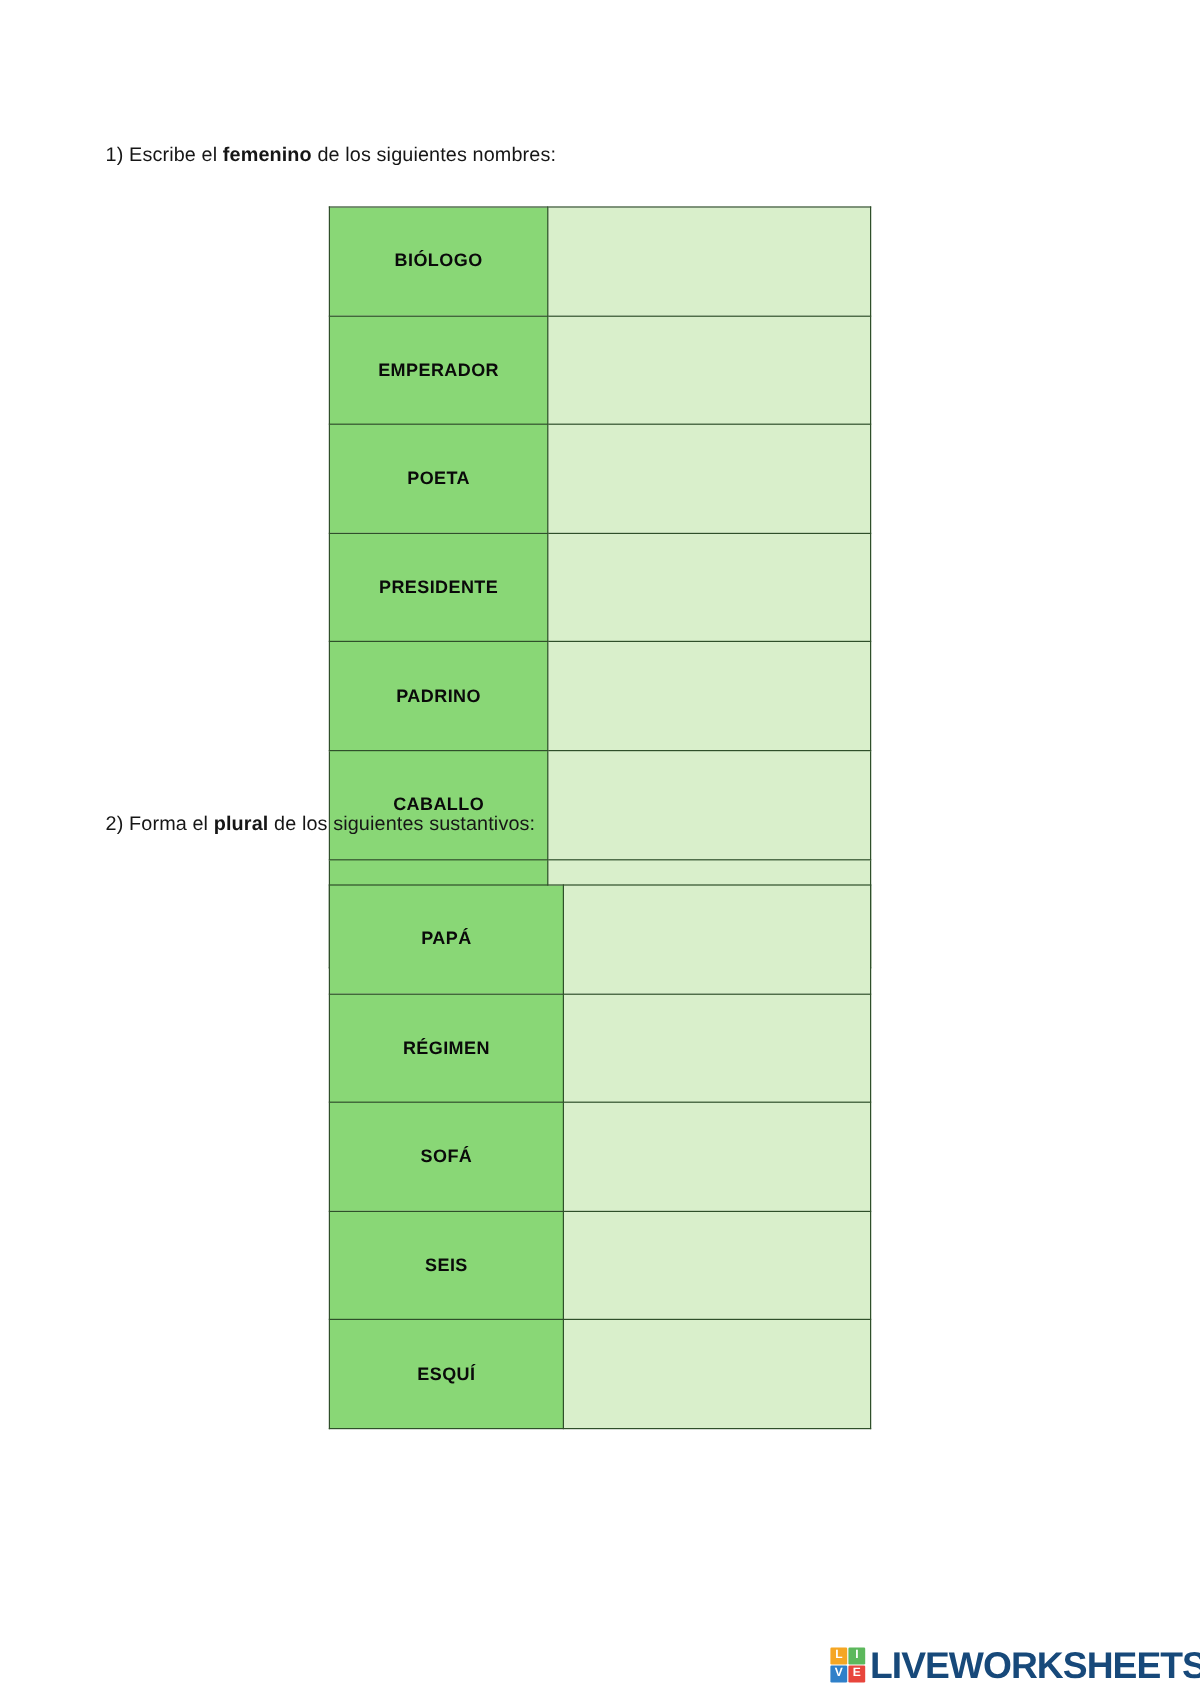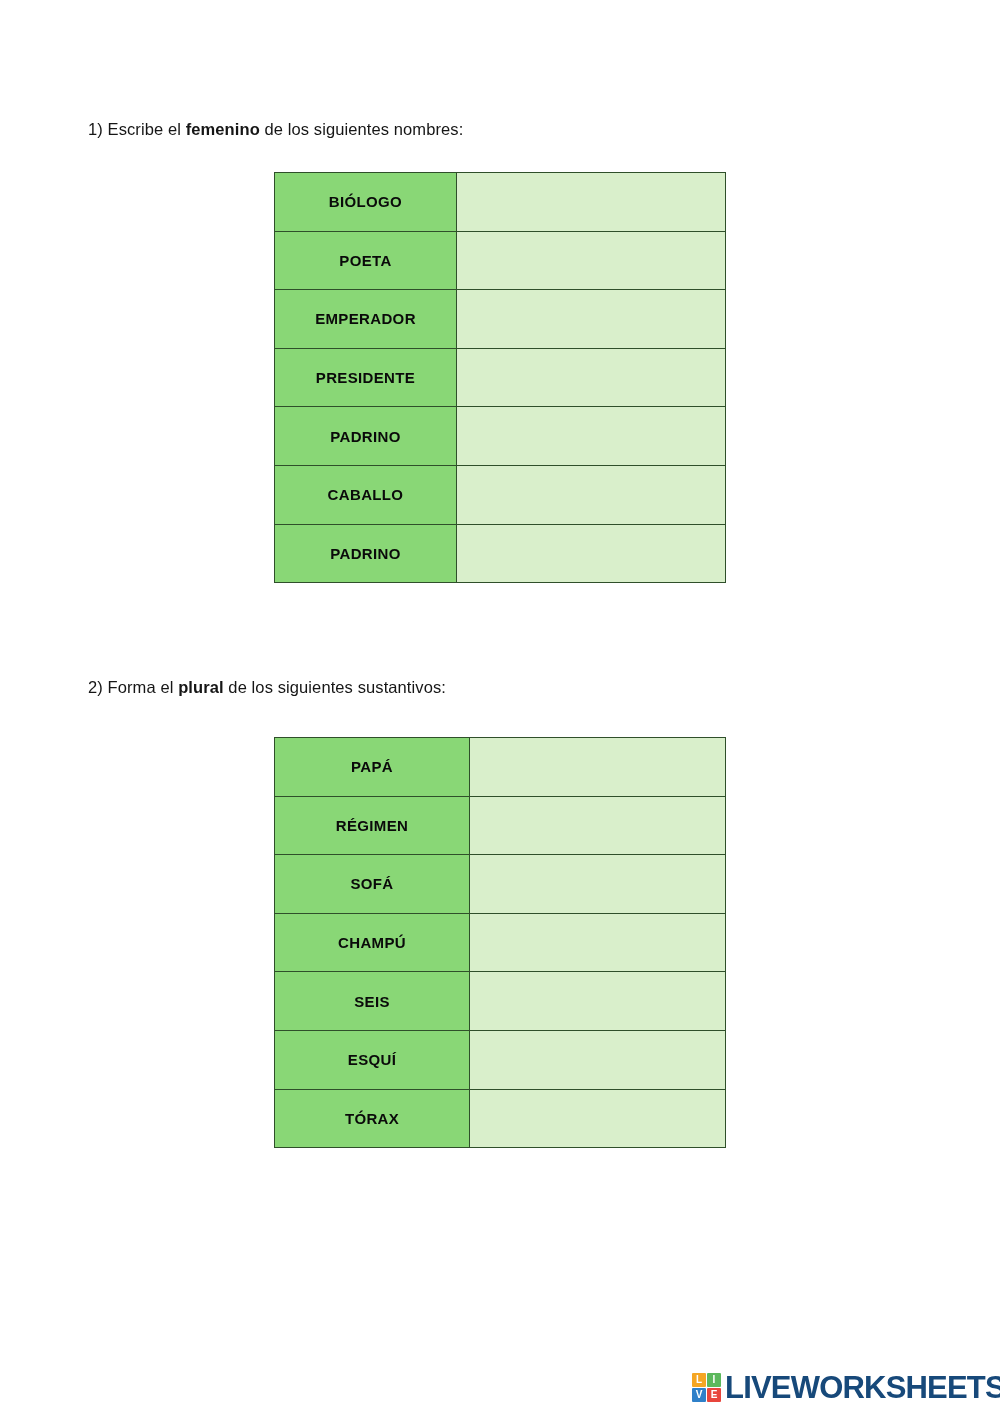--- a/index.html
+++ b/index.html
@@ -40,21 +40,21 @@
 
   
   .wstable {
     position: absolute;
     border-collapse: collapse;
     table-layout: fixed;
     border: 1px solid #2f4f2a;
   }
   .wstable td {
     border: 1px solid #2f4f2a;
-    padding: 0;
+    padding: 16px;
     height: 57.6px;
   }
   .wstable td.term {
     background: #89d776;
     text-align: center;
     vertical-align: middle;
     font-size: 15px;
     font-weight: bold;
     letter-spacing: 0.35px;
     color: #0a0a0a;
@@ -137,27 +137,27 @@
         <col class="c2">
       </colgroup>
     <tbody>
       <tr>
         <td class="term">BIÓLOGO</td>
         <td class="answer">
             <span class="answer-slot"></span>
           </td>
       </tr>
       <tr>
+        <td class="term">EMPERADOR</td>
+        <td class="answer">
+            <span class="answer-slot"></span>
+          </td>
+      </tr>
+      <tr>
         <td class="term">POETA</td>
-        <td class="answer">
-            <span class="answer-slot"></span>
-          </td>
-      </tr>
-      <tr>
-        <td class="term">EMPERADOR</td>
         <td class="answer">
             <span class="answer-slot"></span>
           </td>
       </tr>
       <tr>
         <td class="term">PRESIDENTE</td>
         <td class="answer">
             <span class="answer-slot"></span>
           </td>
       </tr>
@@ -204,39 +204,27 @@
             <span class="answer-slot"></span>
           </td>
       </tr>
       <tr>
         <td class="term">SOFÁ</td>
         <td class="answer">
             <span class="answer-slot"></span>
           </td>
       </tr>
       <tr>
-        <td class="term">CHAMPÚ</td>
-        <td class="answer">
-            <span class="answer-slot"></span>
-          </td>
-      </tr>
-      <tr>
         <td class="term">SEIS</td>
         <td class="answer">
             <span class="answer-slot"></span>
           </td>
       </tr>
       <tr>
         <td class="term">ESQUÍ</td>
-        <td class="answer">
-            <span class="answer-slot"></span>
-          </td>
-      </tr>
-      <tr>
-        <td class="term">TÓRAX</td>
         <td class="answer">
             <span class="answer-slot"></span>
           </td>
       </tr>
     </tbody>
   </table>
 
   <div id="footer-logo">
     <div class="logo-mark">
       <span class="logo-cell l">L</span>

